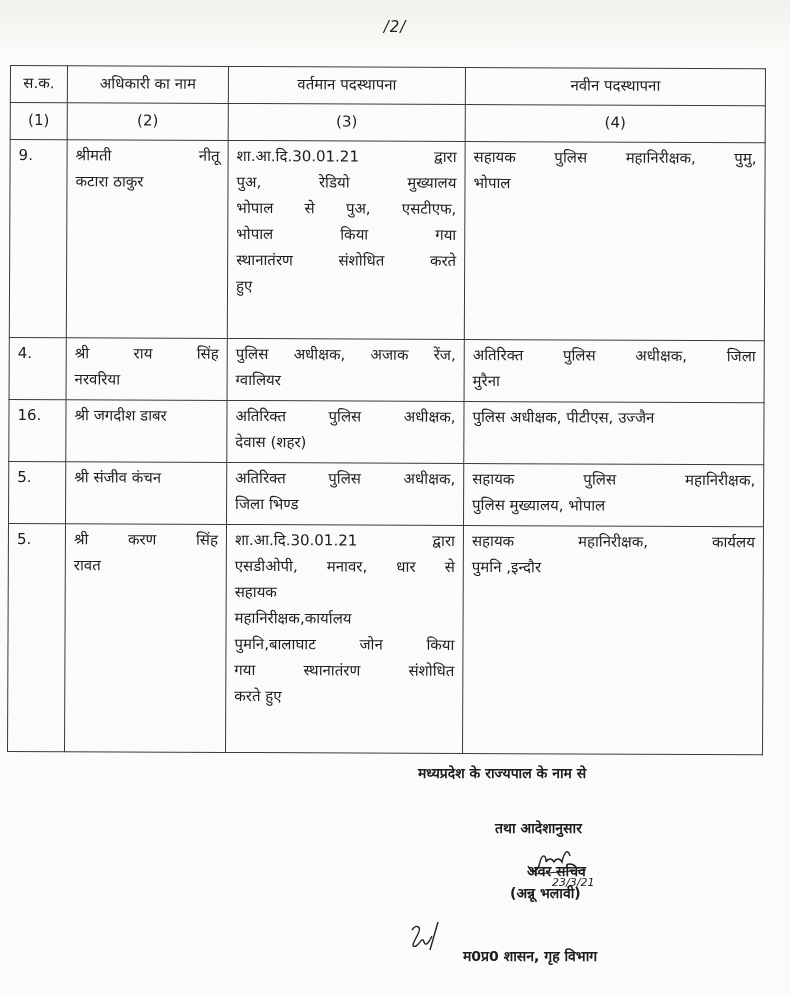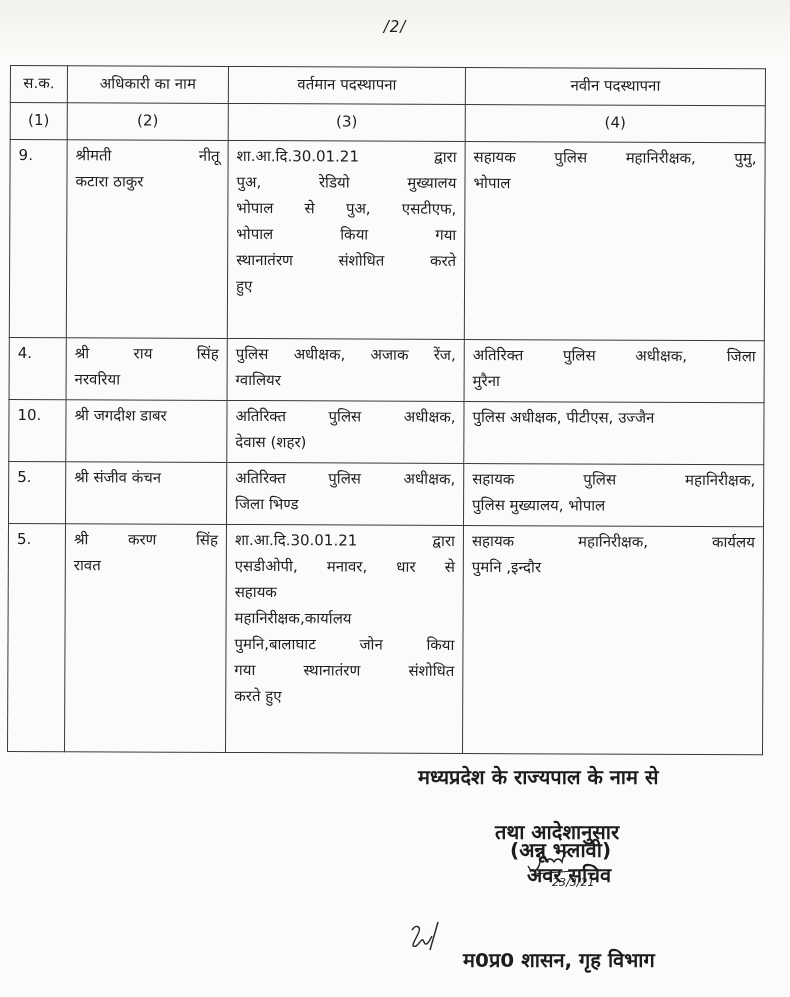--- a/index.html
+++ b/index.html
@@ -29,29 +29,29 @@
     table.posting thead tr.numbering-row th { height: 28px; }
     .col-sn { width: 44px; margin-left: 8px; }
     .col-name { width: 148px; }
     .col-current { width: 224px; }
     .col-new { width: auto; }
     td.sn { text-align: left; padding-left: 8px; }
     .justify-line { display: block; text-align: justify; text-align-last: justify; }
     .left-line { display: block; }
     .closing {
       position: absolute; left: 0; width: 790px; text-align: center;
-      font-size: 20px; font-weight: bold;
+      font-size: 14px; font-weight: bold;
     }
     .closing.governor { top: 763px; left: 418px; width: auto; text-align: left; }
     .closing.order { top: 818px; left: 495px; width: auto; text-align: right; }
     .signature {
       position: absolute; left: 524px; top: 848px;
       width: 80px; height: 42px;
     }
-    .closing.officer-name { top: 836px; left: 510px; width: auto; text-align: right; }
+    .closing.officer-name { top: 883px; left: 510px; width: auto; text-align: right; }
     .closing.designation { top: 861px; left: 527px; width: auto; text-align: left; }
     .closing.department { top: 946px; left: 463px; width: auto; text-align: center; }
     .initials {
       position: absolute; left: 408px; top: 920px; width: 34px; height: 34px;
     }
     .scan-shadow {
       position: absolute; left: 0; top: 0; width: 790px; height: 55px;
       background: linear-gradient(180deg, rgba(230,230,225,0.5), rgba(251,251,249,0));
       pointer-events: none;
     }
@@ -110,21 +110,21 @@
         <span class="justify-line">पुलिस अधीक्षक, अजाक रेंज,</span>
         <span class="left-line">ग्वालियर</span>
       </td>
       <td>
         <span class="justify-line">अतिरिक्त पुलिस अधीक्षक, जिला</span>
         <span class="left-line">मुरैना</span>
       </td>
     </tr>
 
     <tr style="height:62px;">
-      <td class="sn">10.</td>
+      <td class="sn">16.</td>
       <td>
         <span class="left-line">श्री जगदीश डाबर</span>
       </td>
       <td>
         <span class="justify-line">अतिरिक्त पुलिस अधीक्षक,</span>
         <span class="left-line">देवास (शहर)</span>
       </td>
       <td>
         <span class="left-line">पुलिस अधीक्षक, पीटीएस, उज्जैन</span>
       </td>

